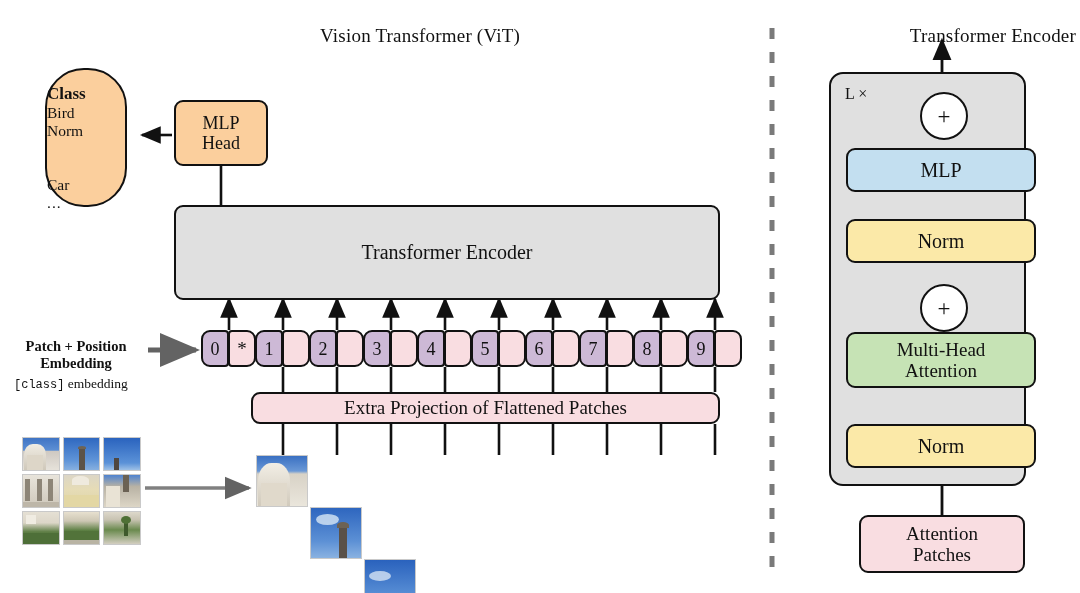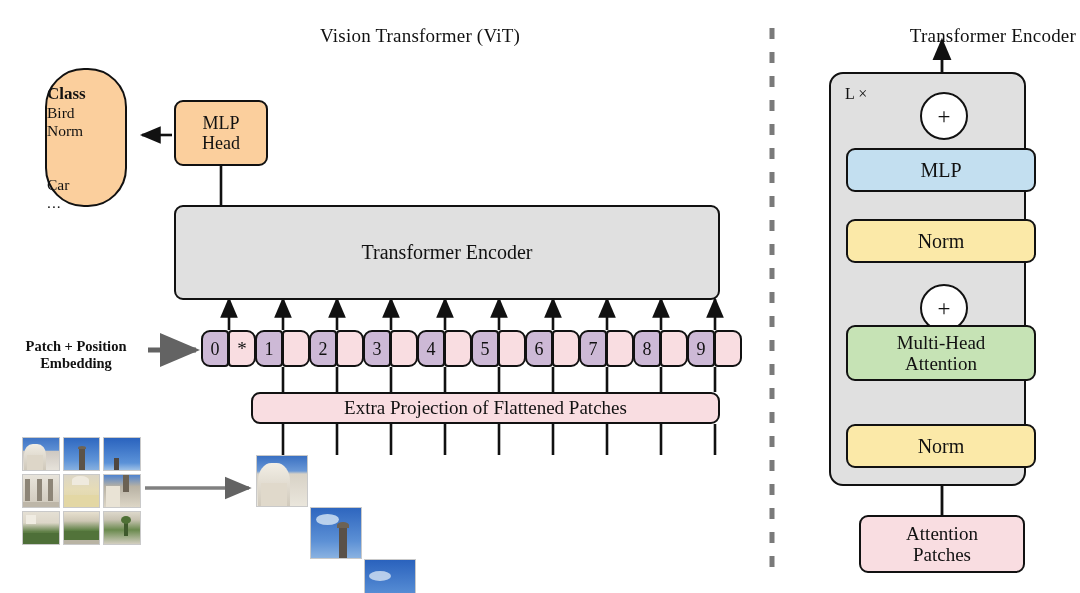--- a/index.html
+++ b/index.html
@@ -137,20 +137,23 @@
 <div class="abs rb gray boxlabel" style="left:174px;top:205px;width:546px;height:95px;font-size:20px;">
   <span>Transformer Encoder</span>
 </div>
 
 <div class="abs lbl-bold" style="left:8px;top:338px;width:136px;">
   <div>Patch + Position</div>
   <div>Embedding</div>
 </div>
 
 <div class="abs lbl-note" style="left:14px;top:376px;width:160px;">
+  <div style="white-space:nowrap;">
+    <span class="mono">[class]</span><span> embedding</span>
+  </div>
 </div>
 
 <div class="abs" style="left:0;top:0;">
 
   <div class="abs" style="left:201px;top:330px;">
     <div class="pill purple tok-l tok-num abs" style="left:0;top:0;width:28px;height:37px;">0</div>
     <div class="pill pink tok-r tok-num abs" style="left:27px;top:0;width:28px;height:37px;font-size:19px;">*</div>
   </div>
 
   <div class="abs" style="left:255px;top:330px;">
@@ -279,21 +282,21 @@
 </div>
 
 <div class="abs rb yellow boxlabel" style="left:846px;top:219px;width:190px;height:44px;font-size:20px;">
   <span>Norm</span>
 </div>
 
 <div class="abs plus" style="left:920px;top:284px;width:44px;height:44px;">
   <span>+</span>
 </div>
 
-<div class="abs rb green boxlabel" style="left:846px;top:325px;width:190px;height:56px;flex-direction:column;font-size:19px;">
+<div class="abs rb green boxlabel" style="left:846px;top:332px;width:190px;height:56px;flex-direction:column;font-size:19px;">
   <div>Multi-Head</div>
   <div>Attention</div>
 </div>
 
 <div class="abs rb yellow boxlabel" style="left:846px;top:424px;width:190px;height:44px;font-size:20px;">
   <span>Norm</span>
 </div>
 
 <div class="abs rb pink boxlabel" style="left:859px;top:515px;width:166px;height:58px;flex-direction:column;font-size:19px;">
   <div>Attention</div>

